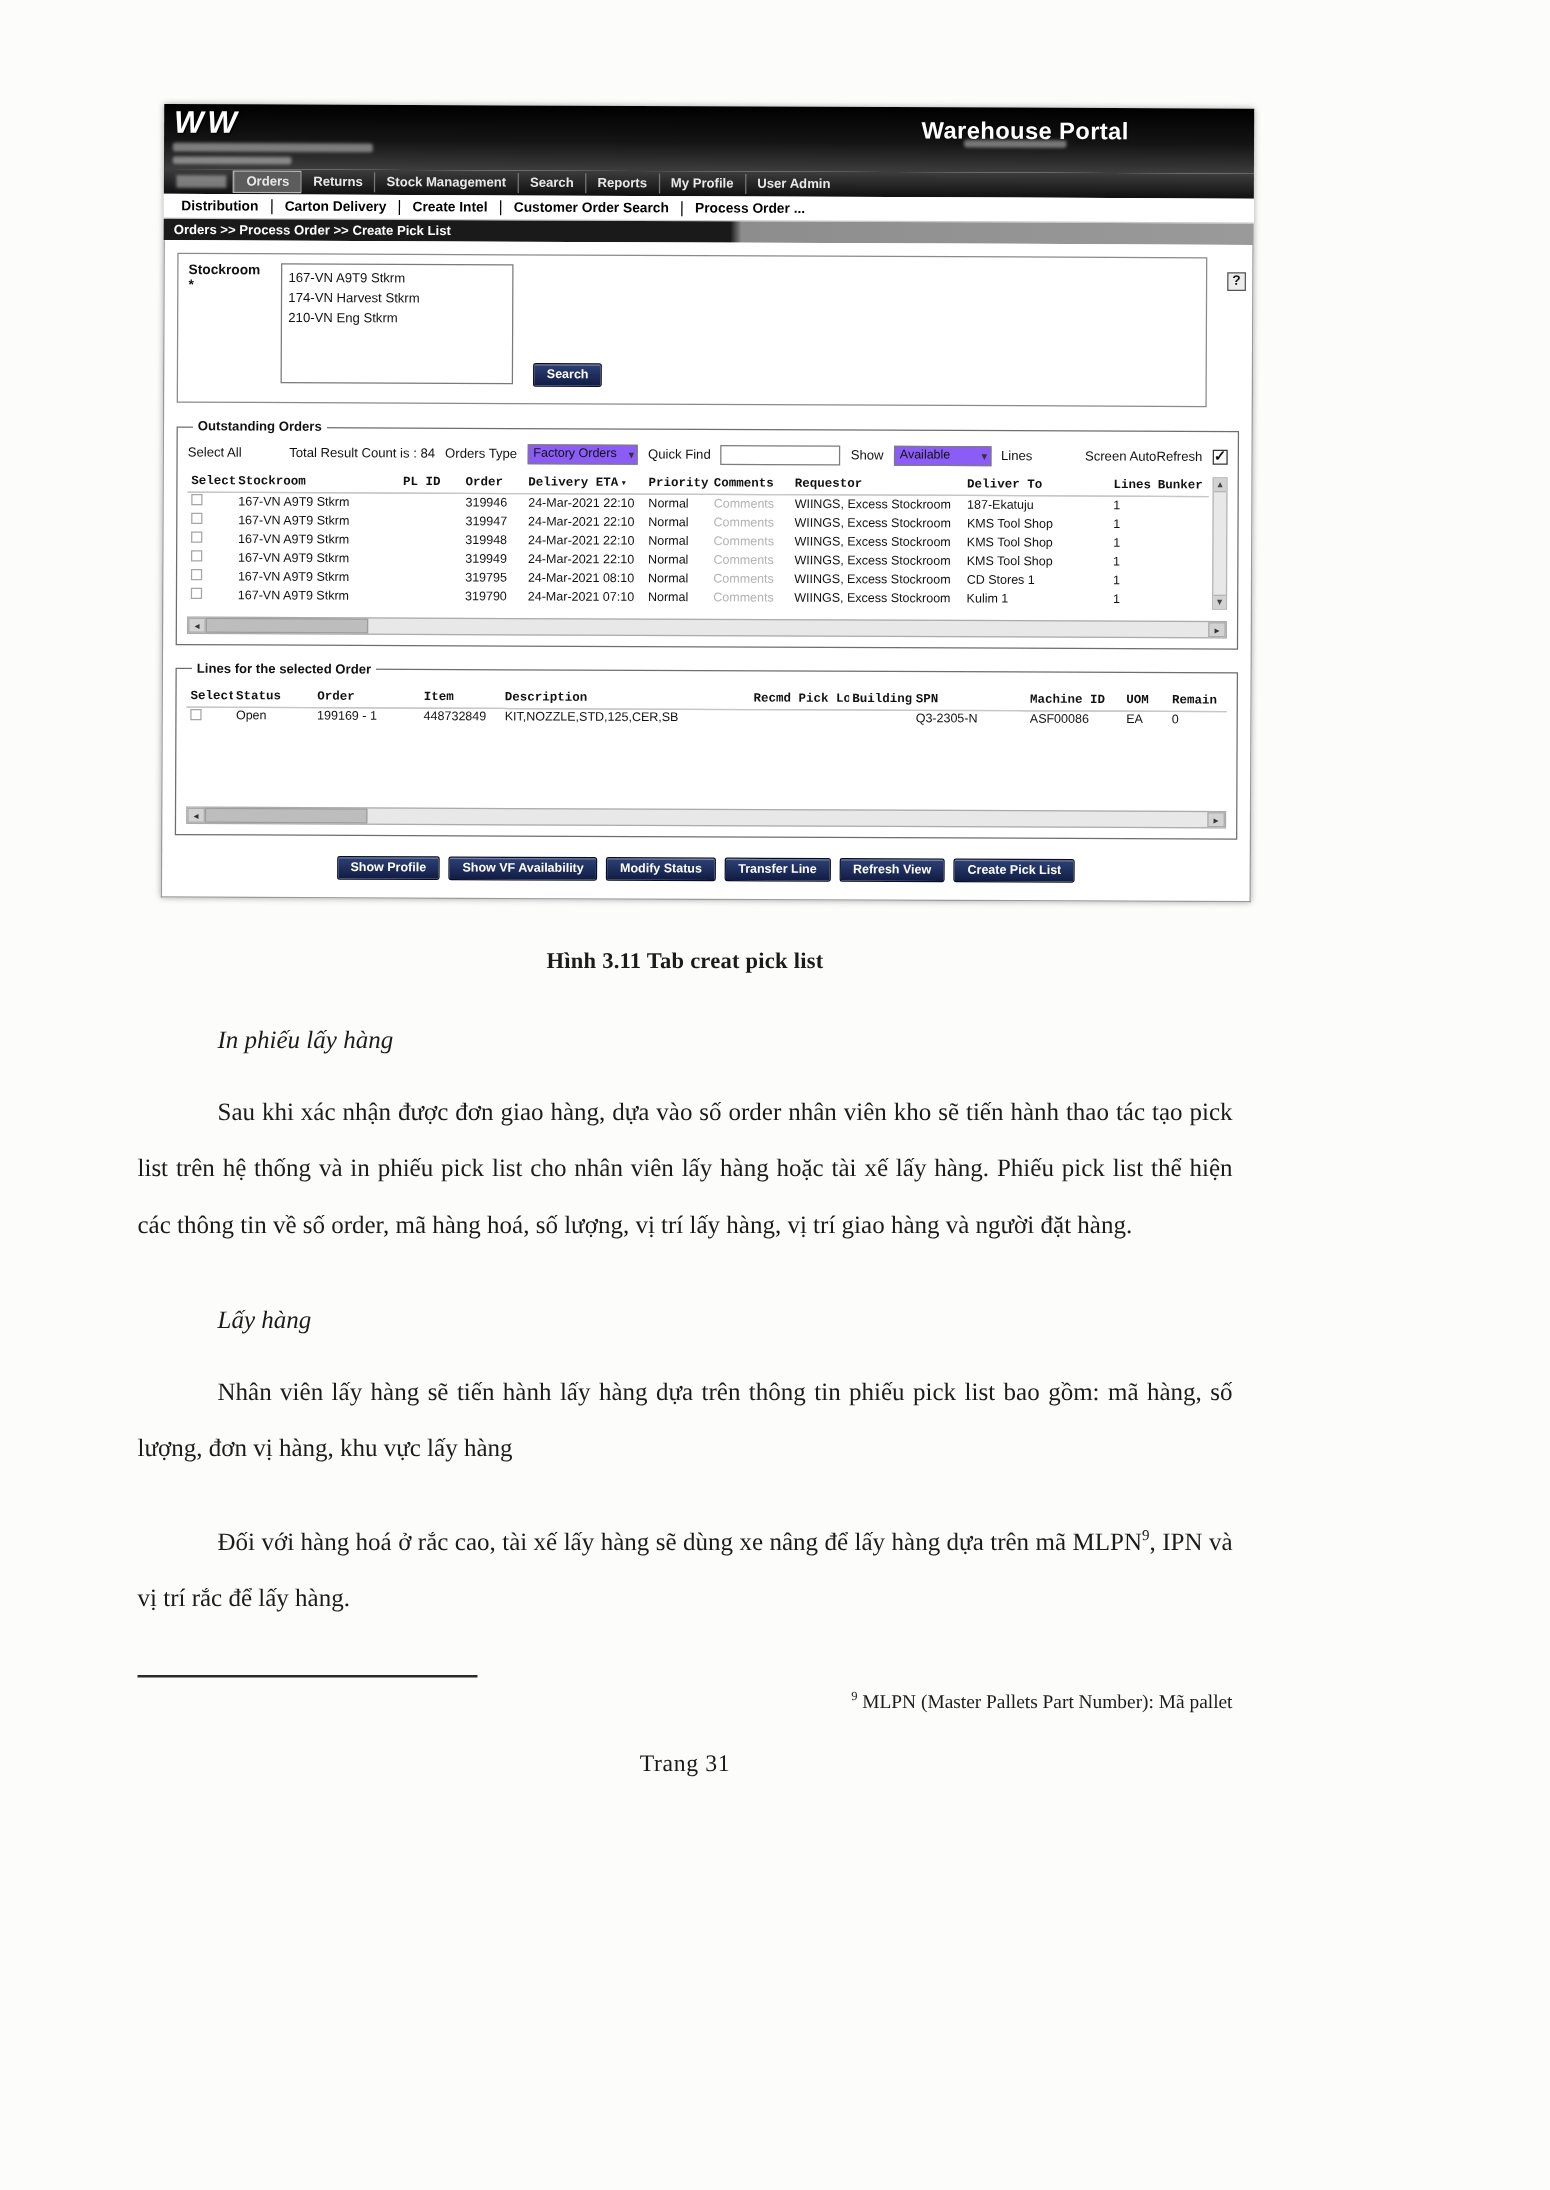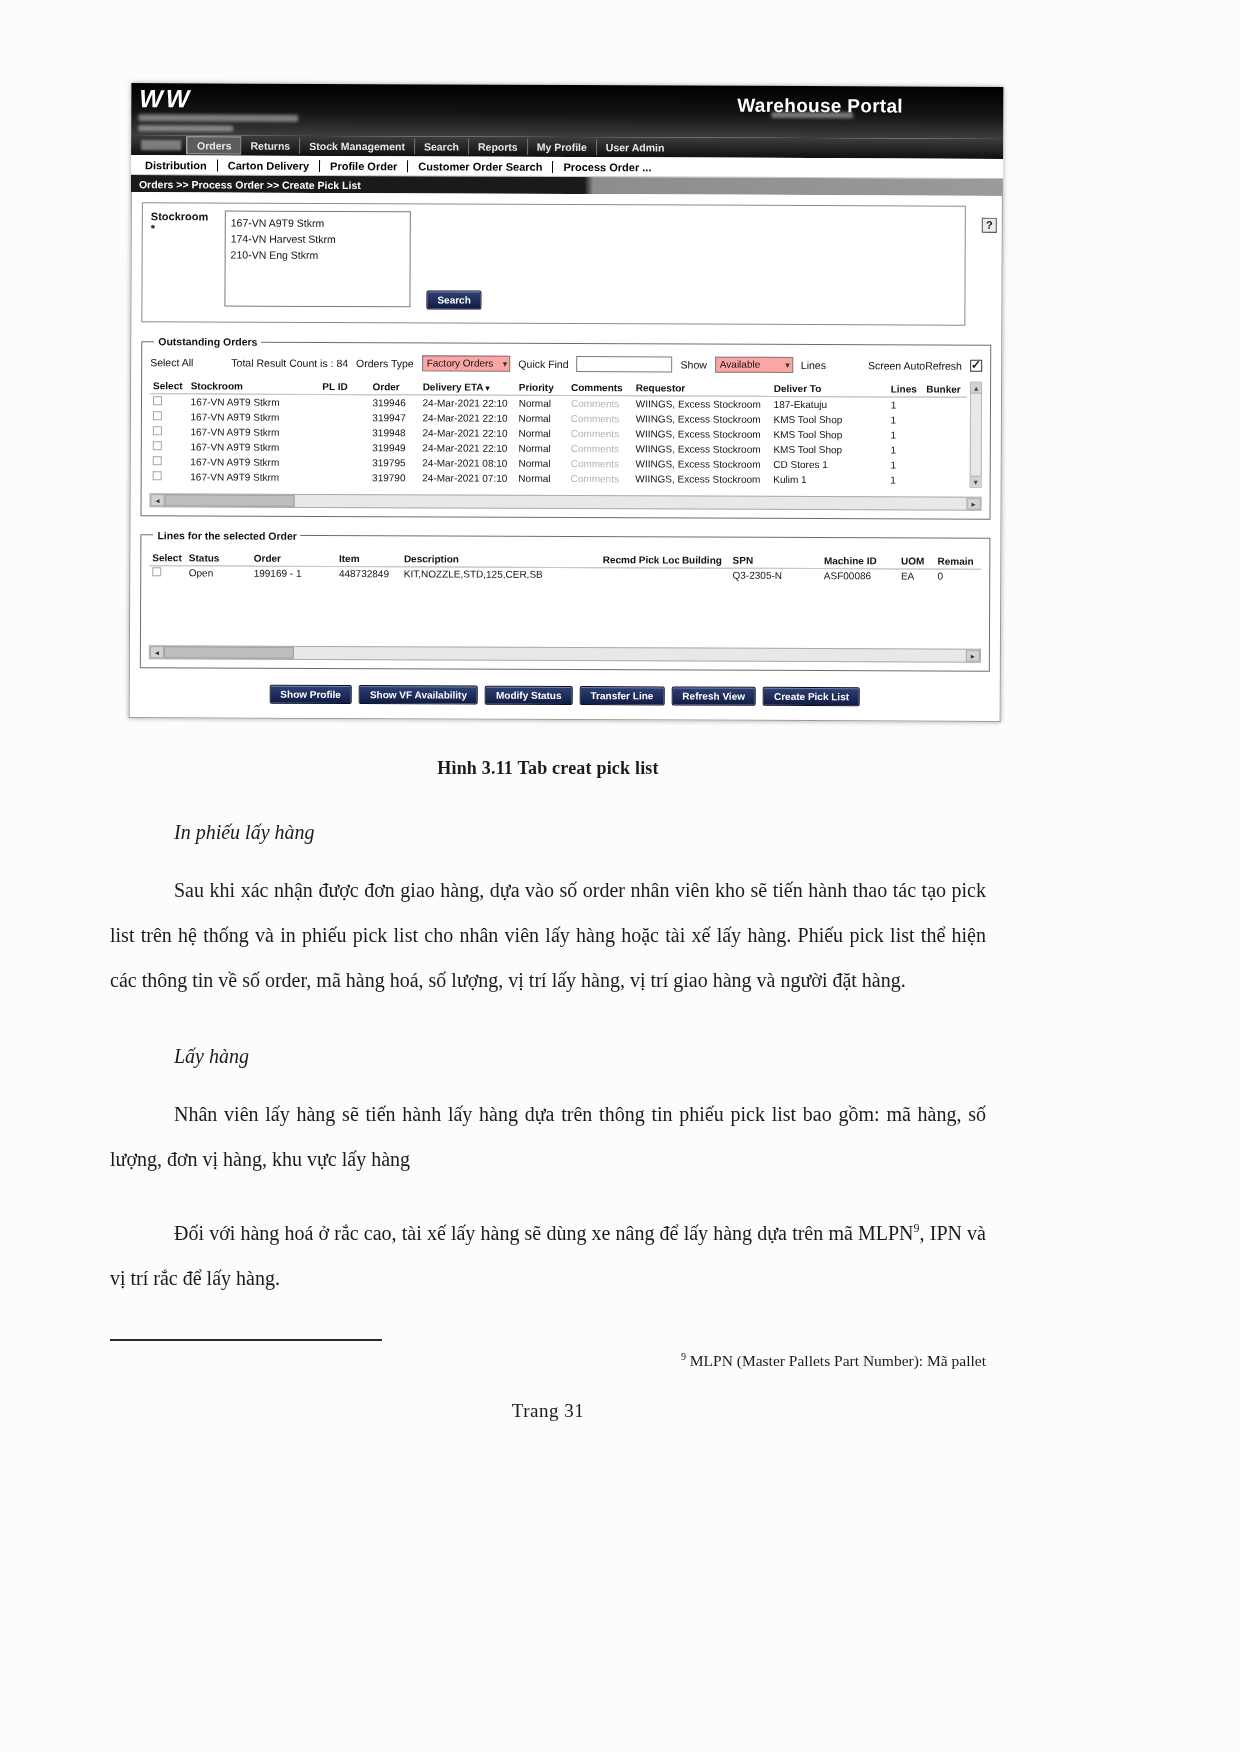--- a/index.html
+++ b/index.html
@@ -50,31 +50,31 @@
               font-family:"Liberation Sans", sans-serif; font-size:10px; font-weight:bold;
               padding:3px 10px; border:1px solid #060d28; border-radius:2px;
               box-shadow:inset 0 1px 0 rgba(255,255,255,.35); cursor:default; white-space:nowrap; }
 
   fieldset { border:1px solid #6e6e6e; margin-top:13px; padding:3px 8px 8px; }
   legend { font-size:10.5px; font-weight:bold; padding:0 4px; margin-left:4px; }
 
   .oo-controls { display:flex; align-items:center; font-size:10.5px; gap:8px; height:24px; white-space:nowrap; }
   .lbl { font-weight:normal; }
   .sa { margin-right:30px; }
-  .dd { position:relative; display:inline-block; border:1px solid #7c7c7c; background:#fca5a5;
+  .dd { position:relative; display:inline-block; border:1px solid #7c7c7c; background:#8b5cf6;
         font-size:10px; height:16px; line-height:14px; padding:0 16px 0 4px; min-width:78px; }
   .dd::after { content:"▾"; position:absolute; right:2px; top:0; font-size:9px; color:#333; }
   .qf-input { width:96px; height:16px; border:1px solid #7c7c7c; background:#fff; font-size:10px; }
   .cb-lg { width:12px; height:12px; border:1px solid #333; background:#fff; position:relative; display:inline-block; }
   .cb-lg.checked::after { content:"✓"; position:absolute; top:-3px; left:0px; font-size:12px; font-weight:bold; color:#111; }
 
   .tbl-wrap { display:flex; gap:3px; margin-top:4px; }
   table.grid { border-collapse:collapse; width:100%; font-size:10px; table-layout:fixed; }
   table.grid th { text-align:left; font-size:10px; font-weight:bold; padding:2px 3px;
-                  border-bottom:1px solid #c7c7c7; white-space:nowrap; overflow:hidden; }
+                  border-bottom:1px solid #c7c7c7; white-space:nowrap; overflow:hidden;font-family:Liberation Mono, monospace; }
   table.grid td { padding:1px 3px; height:15px; white-space:nowrap; overflow:hidden; }
   td.comments, .faint { color:#b3b3b3; }
   .cb { display:inline-block; width:9px; height:9px; border:1px solid #a5a5a5; background:#fff; }
   .sort { font-size:8px; margin-left:2px; }
 
   .vscroll { width:12px; display:flex; flex-direction:column; border:1px solid #b5b5b5; background:#e8e8e8; }
   .varrow { height:11px; background:#d2d2d2; border-bottom:1px solid #b5b5b5; font-size:7px;
             text-align:center; line-height:11px; color:#444; }
   .varrow.down { border-bottom:none; border-top:1px solid #b5b5b5; }
   .varrow.up::before { content:"▲"; }
@@ -127,21 +127,21 @@
       <div class="wp-tab">Stock Management</div>
       <div class="wp-tab">Search</div>
       <div class="wp-tab">Reports</div>
       <div class="wp-tab">My Profile</div>
       <div class="wp-tab">User Admin</div>
     </div>
 
     <div class="wp-subnav">
       <div class="sitem">Distribution</div>
       <div class="sitem">Carton Delivery</div>
-      <div class="sitem">Profile Order</div>
+      <div class="sitem">Create Intel</div>
       <div class="sitem">Customer Order Search</div>
       <div class="sitem">Process Order ...</div>
     </div>
 
     <div class="wp-crumb">Orders &gt;&gt; Process Order &gt;&gt; Create Pick List</div>
 
     <div class="wp-content">
       <div class="help">?</div>
 
       <div class="stk-panel">

